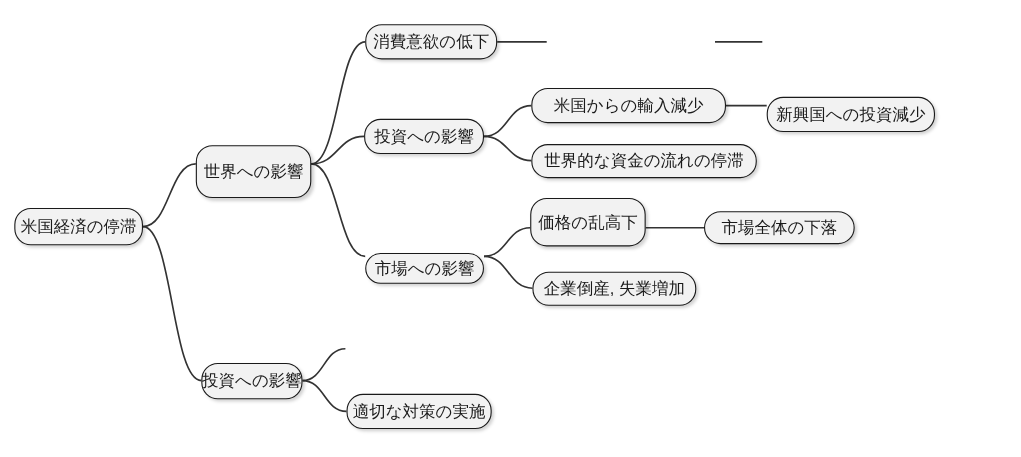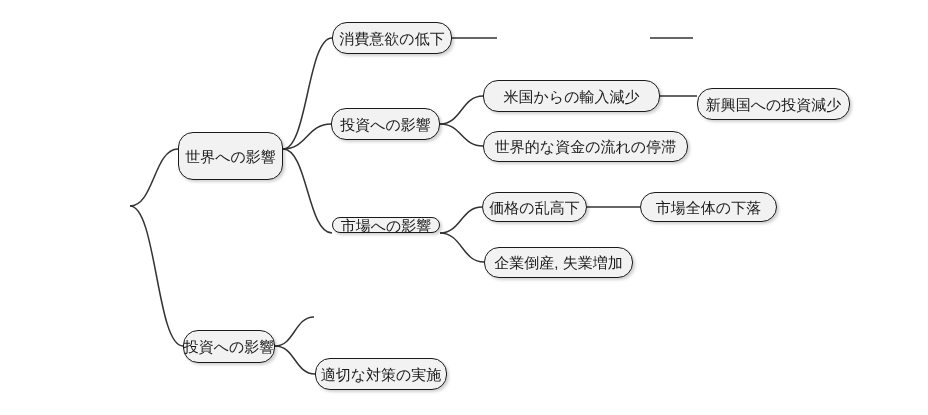--- a/index.html
+++ b/index.html
@@ -43,40 +43,41 @@
     <path d="M440,124 C461.5,124 461.5,96 483,96"></path>
     <path d="M440,124 C461.5,124 461.5,146 483,146"></path>
     <path d="M660,96 L697,96"></path>
     <path d="M440,233 C461,233 461,207 482,207"></path>
     <path d="M440,233 C462,233 462,262 484,262"></path>
     <path d="M587,207 L640,207"></path>
     <path d="M275,346 C294.5,346 294.5,317 314,317"></path>
     <path d="M275,346 C295,346 295,374 315,374"></path>
   </svg>
 
+  <div class="node" style="left:13px;top:189px;width:117px;height:34px">米国経済の停滞</div>
 
   <div class="node" style="left:178px;top:132px;width:105px;height:48px">世界への影響</div>
 
   <div class="node" style="left:183px;top:330px;width:92px;height:33px">投資への影響</div>
 
   <div class="node" style="left:332px;top:22px;width:120px;height:32px">消費意欲の低下</div>
 
 
 
   <div class="node" style="left:331px;top:108px;width:109px;height:32px">投資への影響</div>
 
   <div class="node" style="left:483px;top:80px;width:177px;height:32px">米国からの輸入減少</div>
 
   <div class="node" style="left:697px;top:88px;width:153px;height:32px">新興国への投資減少</div>
 
   <div class="node" style="left:483px;top:131px;width:205px;height:31px">世界的な資金の流れの停滞</div>
 
-  <div class="node" style="left:332px;top:217px;width:108px;height:16px">市場への影響</div>
+  <div class="node" style="left:332px;top:230px;width:108px;height:28px">市場への影響</div>
 
-  <div class="node" style="left:482px;top:192px;width:105px;height:30px">価格の乱高下</div>
+  <div class="node" style="left:482px;top:180px;width:105px;height:44px">価格の乱高下</div>
 
   <div class="node" style="left:484px;top:247px;width:149px;height:31px">企業倒産, 失業増加</div>
 
   <div class="node" style="left:640px;top:192px;width:137px;height:30px">市場全体の下落</div>
 
 
   <div class="node" style="left:315px;top:358px;width:132px;height:32px">適切な対策の実施</div>
 
 </div>
 

